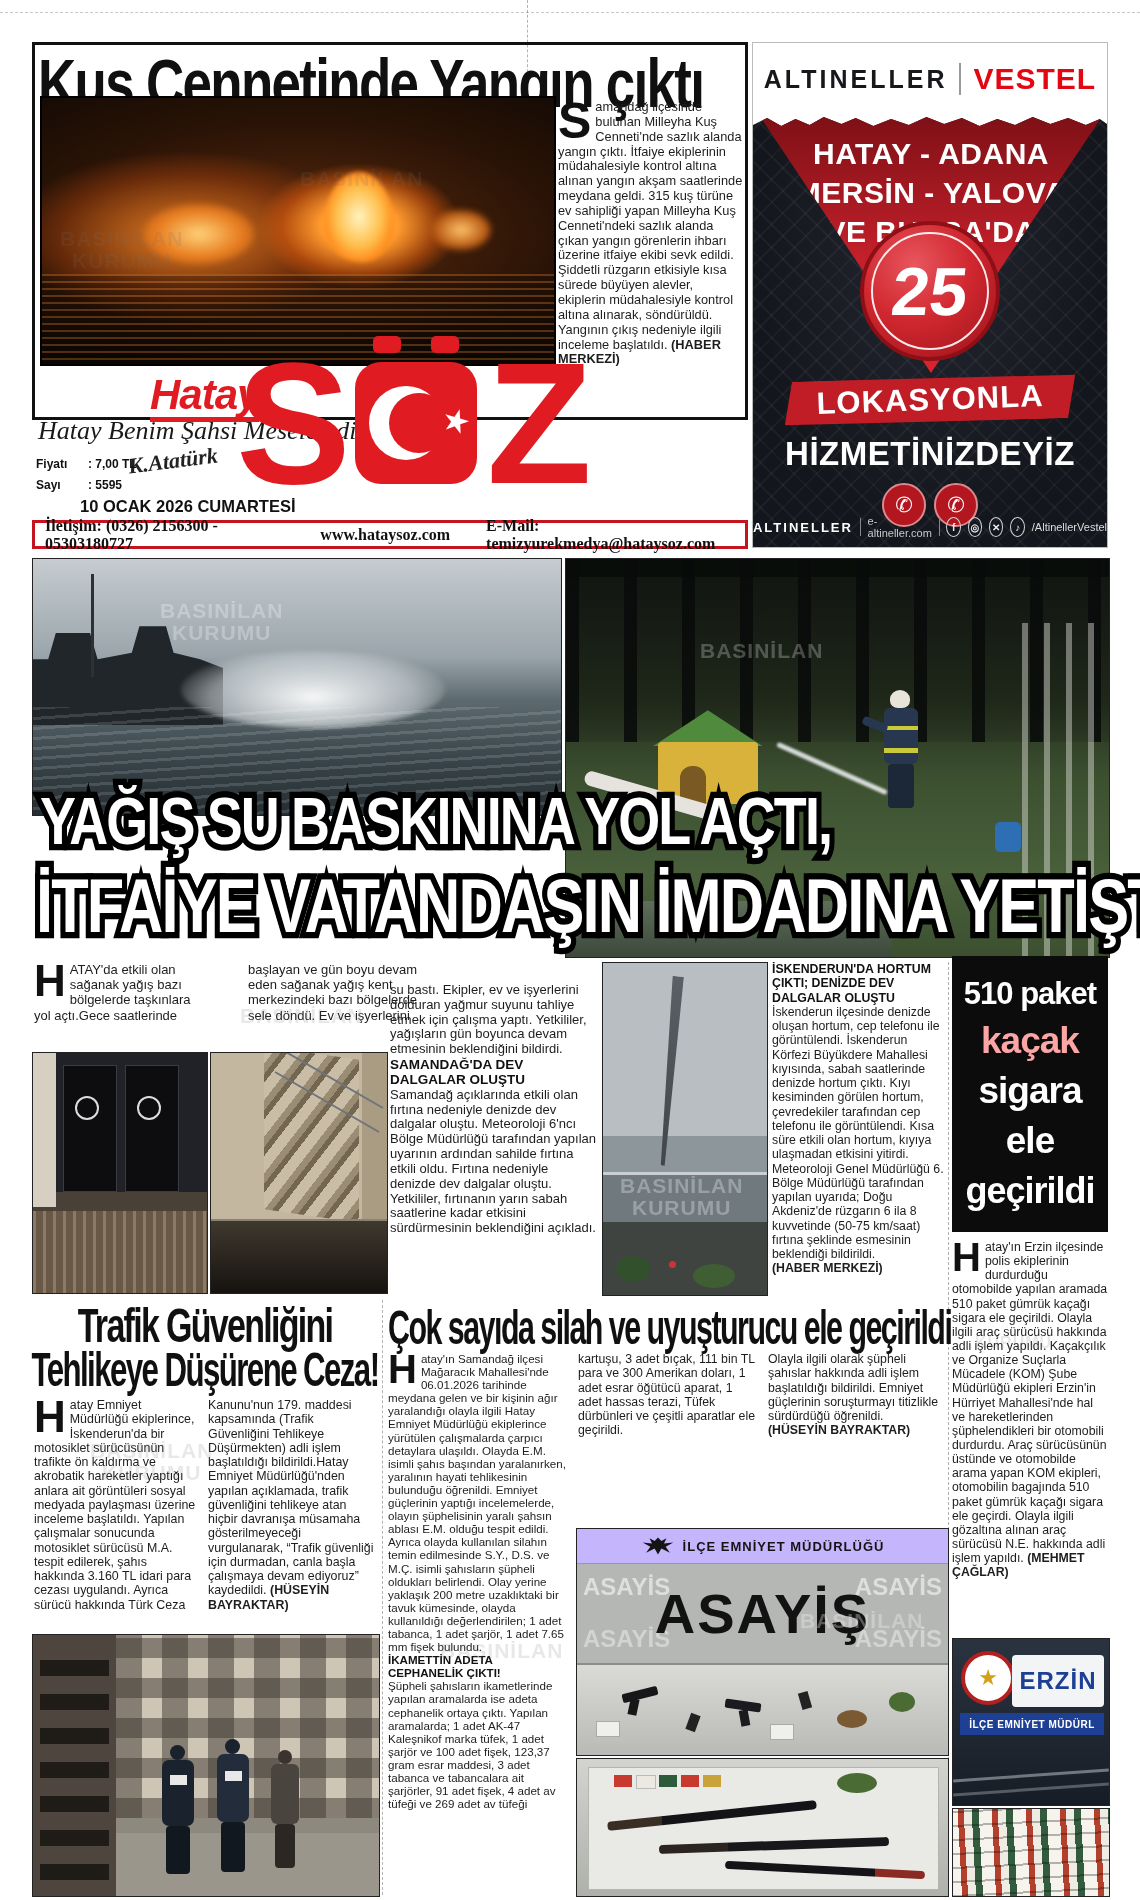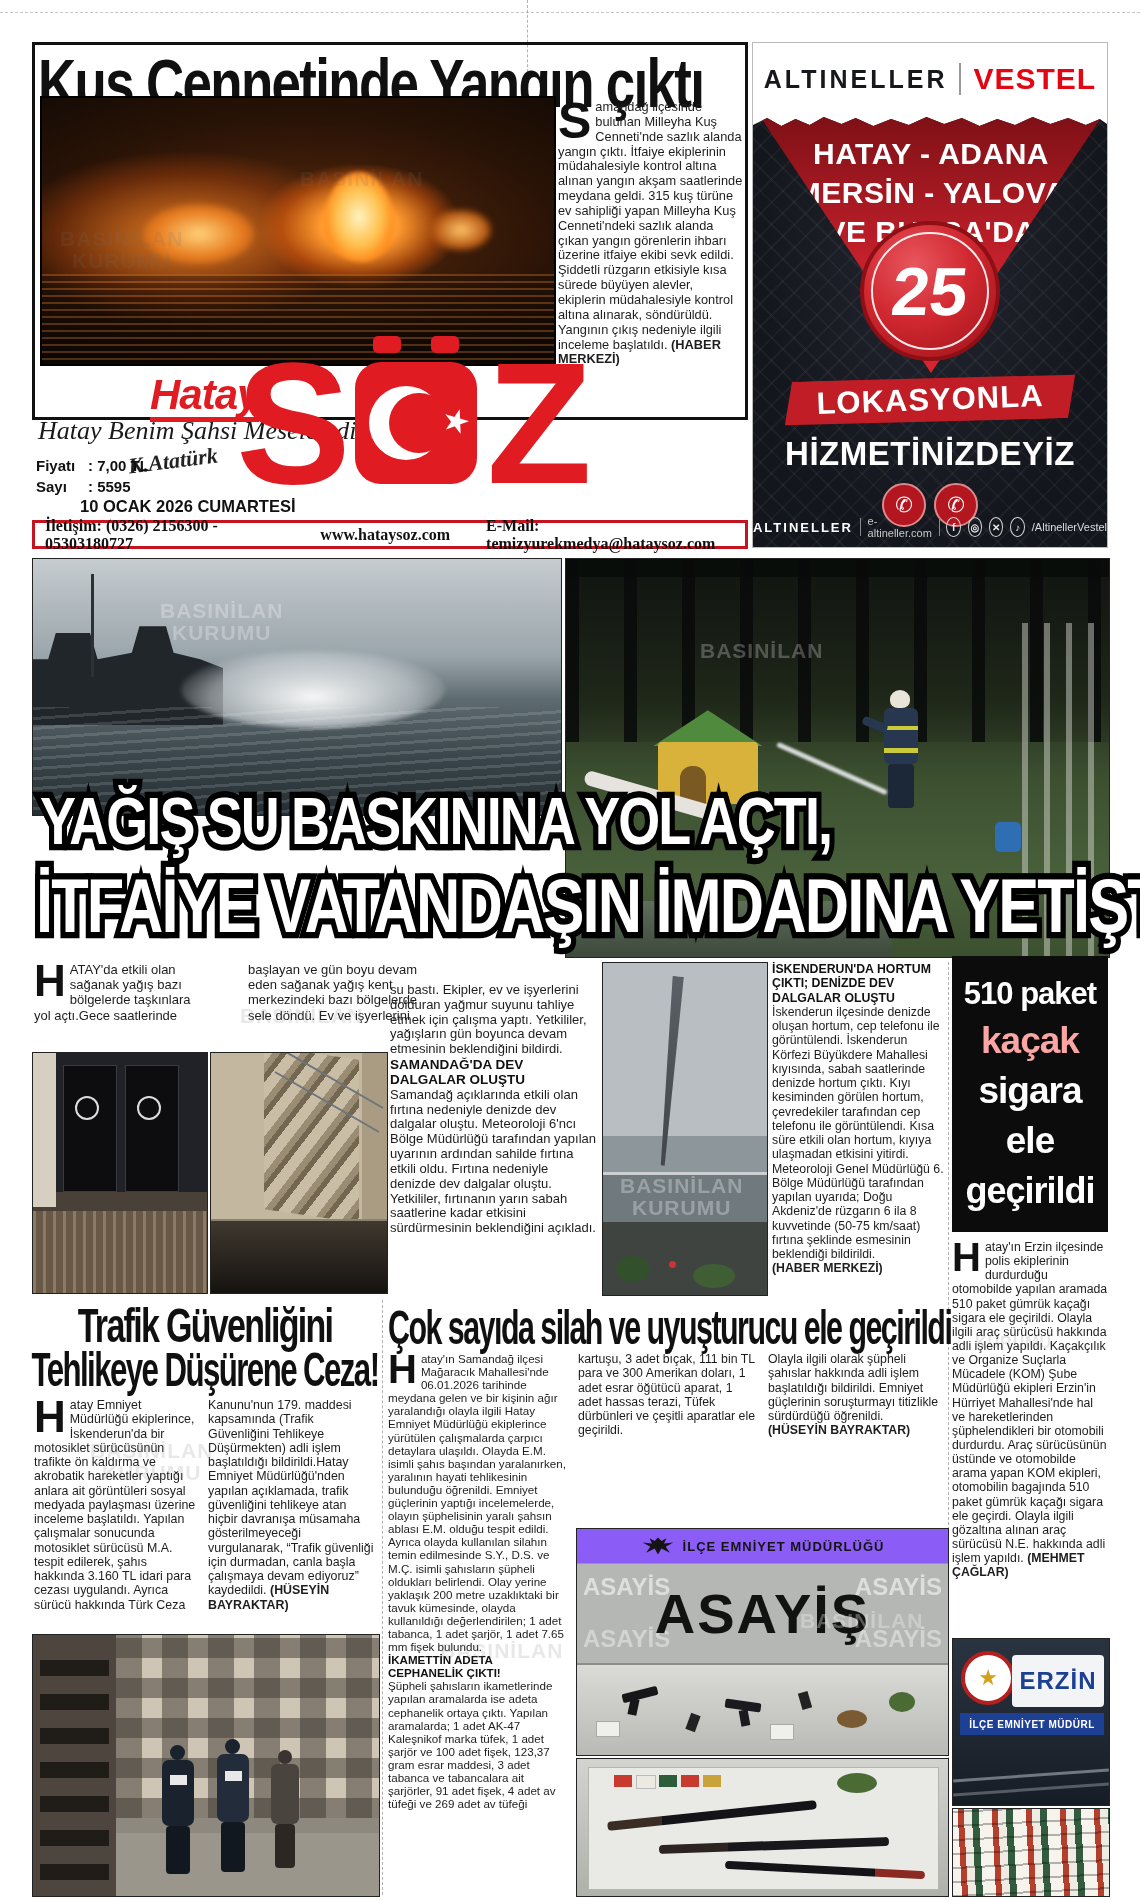--- a/index.html
+++ b/index.html
@@ -16,21 +16,21 @@
   
   .oh{position:absolute;font-weight:900;white-space:nowrap;letter-spacing:-2px;}
   .oh .lay{display:block;transform:scale(.93,1.14);transform-origin:left top;position:relative;}
   .oh .stk{position:absolute;left:0;top:0;color:#000;-webkit-text-stroke:11px #000;
            text-shadow:4px 4px 0 #000,-4px 4px 0 #000,4px -4px 0 #000,-4px -4px 0 #000,0 5px 0 #000,0 -5px 0 #000,5px 0 0 #000,-5px 0 0 #000;}
   .oh .fil{position:relative;color:#fff;}
   .wm{position:absolute;color:rgba(110,110,110,.16);font-weight:800;font-size:21px;letter-spacing:1px;
       white-space:nowrap;text-align:center;line-height:1.05;z-index:5;pointer-events:none;}
   .dash-v{position:absolute;border-left:1px dashed rgba(0,0,0,.3);}
   .dash-h{position:absolute;border-top:1px dashed rgba(0,0,0,.22);}
-  .info-line{position:absolute;font-weight:700;font-size:15px;color:#111;display:flex;gap:8px;}
+  .info-line{position:absolute;font-weight:700;font-size:12px;color:#111;display:flex;gap:8px;}
   .serif{font-family:"Liberation Serif",serif;}
   .soz-letter{font-size:172px;line-height:.78;font-weight:900;color:#e01b22;letter-spacing:-6px;}
   .ad-dark{position:absolute;left:0;right:0;top:72px;bottom:0;background:
      repeating-linear-gradient(45deg,rgba(255,255,255,.04) 0 2px,transparent 2px 16px),
      repeating-linear-gradient(-45deg,rgba(255,255,255,.04) 0 2px,transparent 2px 16px),
      radial-gradient(ellipse at 50% 30%,#232730 0%,#14161d 70%);
      clip-path:polygon(0 10px,4% 3px,8% 11px,12% 4px,16% 10px,20% 2px,25% 9px,29% 3px,34% 11px,39% 4px,44% 10px,49% 2px,54% 9px,59% 3px,64% 11px,69% 4px,74% 10px,79% 2px,84% 9px,89% 3px,94% 10px,98% 4px,100% 9px,100% 100%,0 100%);}
   .soc{width:18px;height:18px;border:1.5px solid #d5d5d5;border-radius:50%;color:#eee;font-size:10px;
        display:flex;align-items:center;justify-content:center;font-weight:700;}
 </style>
@@ -328,21 +328,21 @@
   </div>
   <div class="abs body-text" style="left:578px;top:1352px;width:180px;height:170px;font-size:12.3px;line-height:1.16;">
     <span>kartuşu, 3 adet bıçak, 111 bin TL para ve 300 Amerikan doları, 1 adet esrar öğütücü aparat, 1 adet hassas terazi, Tüfek dürbünleri ve çeşitli aparatlar ele geçirildi.</span>
   </div>
   <div class="abs body-text" style="left:768px;top:1352px;width:178px;height:170px;font-size:12.3px;line-height:1.16;">
     <span>Olayla ilgili olarak şüpheli şahıslar hakkında adli işlem başlatıldığı bildirildi. Emniyet güçlerinin soruşturmayı titizlikle sürdürdüğü öğrenildi.</span>
     <b class="byline" style="display:block;">(HÜSEYİN BAYRAKTAR)</b>
   </div>
 
   <div class="photo" style="left:576px;top:1528px;width:371px;height:226px;background:#b5b7b4;">
-    <div class="abs" style="left:0;top:0;width:100%;height:34px;background:#8b5cf6;display:flex;align-items:center;justify-content:center;gap:8px;border-bottom:1px solid #999;">
+    <div class="abs" style="left:0;top:0;width:100%;height:34px;background:#c4b5fd;display:flex;align-items:center;justify-content:center;gap:8px;border-bottom:1px solid #999;">
       <svg width="34" height="22" viewBox="0 0 40 24">
           <path fill="#141414" d="M20 2 L24 6 L30 3 L27 9 L38 8 L29 13 L34 20 L24 15 L20 22 L16 15 L6 20 L11 13 L2 8 L13 9 L10 3 L16 6 Z"></path>
         </svg>
       <span style="font-weight:800;font-size:13px;letter-spacing:1px;color:#141414;">İLÇE EMNİYET MÜDÜRLÜĞÜ</span>
     </div>
     <span class="abs" style="left:6px;top:44px;font-weight:800;font-size:24px;color:rgba(255,255,255,.55);">ASAYİS</span>
     <span class="abs" style="right:6px;top:44px;font-weight:800;font-size:24px;color:rgba(255,255,255,.55);">ASAYİS</span>
     <span class="abs" style="left:6px;top:96px;font-weight:800;font-size:24px;color:rgba(255,255,255,.4);">ASAYİS</span>
     <span class="abs" style="right:6px;top:96px;font-weight:800;font-size:24px;color:rgba(255,255,255,.4);">ASAYİS</span>
     <div class="abs" style="left:0;top:52px;width:100%;text-align:center;">

